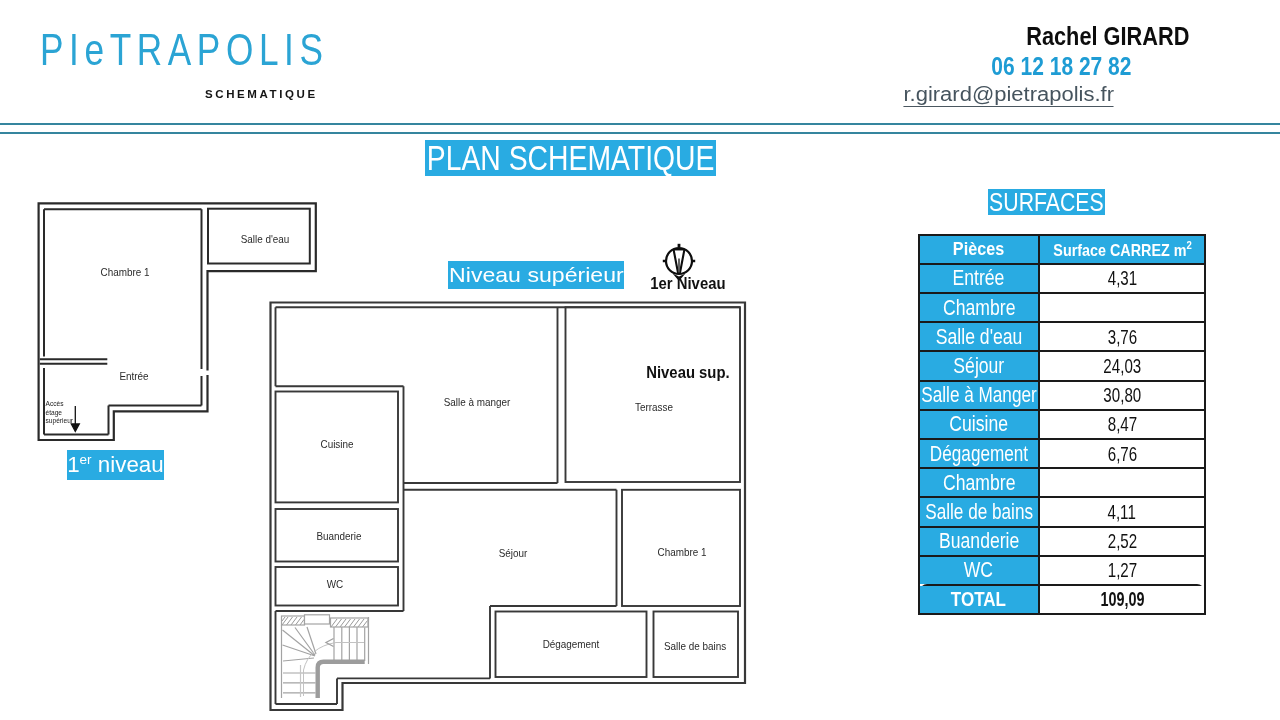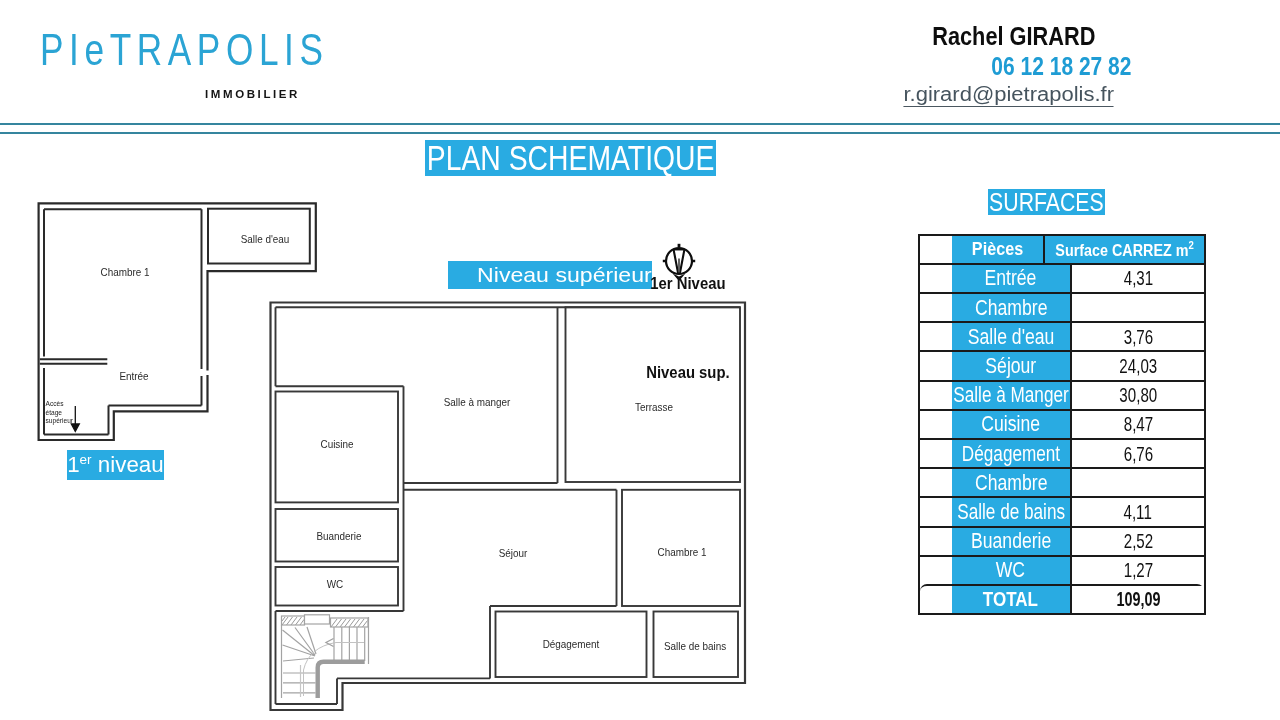--- a/index.html
+++ b/index.html
@@ -5,47 +5,47 @@
   html,body{margin:0;padding:0;}
   body{width:1280px;height:720px;background:#ffffff;overflow:hidden;
        font-family:"Liberation Sans", sans-serif;}
   #page{position:relative;width:1104px;height:720px;background:#fff;}
   .abs{position:absolute;}
   .cyanbox{background:#29abe2;color:#fff;display:flex;align-items:center;justify-content:center;}
   .cx{display:inline-block;white-space:nowrap;}
   
   #logo{left:40px;top:25px;color:#2ba4d4;font-size:44px;letter-spacing:7px;font-weight:400;transform:scaleX(0.8);transform-origin:left top;white-space:nowrap;}
   #immob{left:205px;top:88px;color:#141414;font-size:11.5px;font-weight:bold;letter-spacing:2.6px;}
-  #cname{left:920px;top:22px;width:282px;text-align:left;color:#0d0d0d;font-size:25px;font-weight:bold;}
+  #cname{left:920px;top:22px;width:282px;text-align:right;color:#0d0d0d;font-size:25px;font-weight:bold;}
   #ctel{left:920px;top:52px;width:282px;text-align:center;color:#1e9cd4;font-size:25px;font-weight:bold;}
   #cmail{left:868px;top:83px;width:282px;text-align:center;color:#46545e;font-size:20px;}
   #cmail .uline{border-bottom:1.6px solid #4a5760;padding-bottom:0.5px;}
   #hr1{left:0;top:122.5px;width:1280px;height:2px;background:#35859e;}
   #hr2{left:0;top:131.5px;width:1280px;height:2px;background:#35859e;}
   #title{left:425px;top:140px;width:291px;height:36px;font-size:35px;}
   #surfaces{left:988px;top:189px;width:117px;height:26px;font-size:25px;}
   #lab1er{left:67px;top:450px;width:97px;height:30px;font-size:21.5px;}
-  #labsup{left:448px;top:261px;width:176px;height:28px;font-size:21px;padding-left:28px;}
+  #labsup{left:448px;top:261px;width:176px;height:28px;font-size:21px;}
   
   .rlab{position:absolute;transform:translate(-50%,-50%) scaleX(0.9);color:#2b2b2b;font-size:11px;white-space:nowrap;}
   
   #tbl{left:917.5px;top:233.5px;width:284.8px;border:2px solid #1a1a1a;}
-  .trow{display:flex;border-top:2px solid #1a1a1a;padding-left:32px;}
+  .trow{display:flex;border-top:2px solid #1a1a1a;}
   .trow:first-child{border-top:none;}
   .c1{width:118.5px;background:#29abe2;color:#fff;display:flex;align-items:center;justify-content:center;border-right:2px solid #1a1a1a;}
   .c2{flex:1;background:#fff;color:#111;display:flex;align-items:center;justify-content:center;}
   #l1er{right:379px;top:283px;transform:translateY(-50%);font-size:16.5px;font-weight:bold;color:#111;}
   #lsup{right:374px;top:372px;transform:translateY(-50%);font-size:16.5px;font-weight:bold;color:#111;}
 </style>
 </head>
 <body>
 <div id="page">
 
   <div class="abs" id="logo">PI<span style="text-transform:lowercase">e</span>TRAPOLIS</div>
-  <div class="abs" id="immob">IMMOBILIER</div>
+  <div class="abs" id="immob">SCHEMATIQUE</div>
   <div class="abs" id="cname"><span class="cx" style="transform:scaleX(0.87)">Rachel GIRARD</span></div>
   <div class="abs" id="ctel"><span class="cx" style="transform:scaleX(0.84)">06 12 18 27 82</span></div>
   <div class="abs" id="cmail"><span class="cx" style="transform:scaleX(1.1)"><span class="uline">r.girard@pietrapolis.fr</span></span></div>
   <div class="abs" id="hr1"></div>
   <div class="abs" id="hr2"></div>
   <div class="abs cyanbox" id="title">
       <span class="cx" style="transform:scaleX(0.81)">PLAN SCHEMATIQUE</span>
     </div>
   <div class="abs cyanbox" id="surfaces">
       <span class="cx" style="transform:scaleX(0.85)">SURFACES</span>

